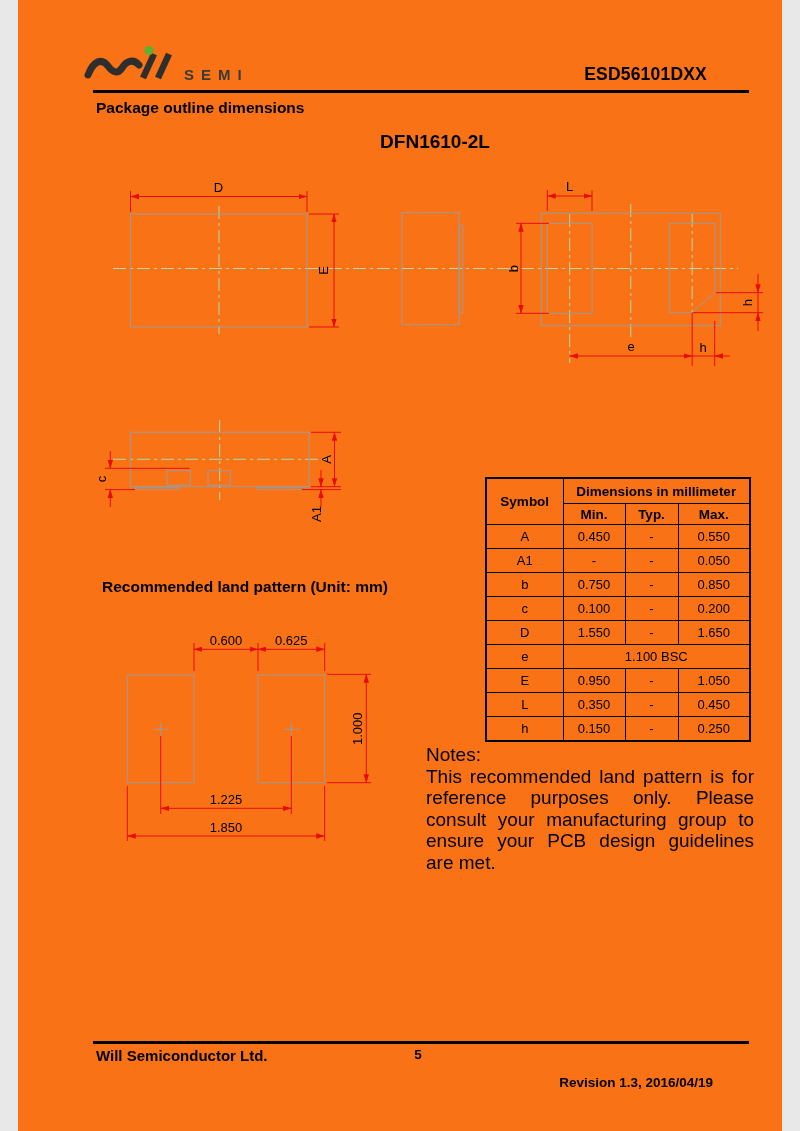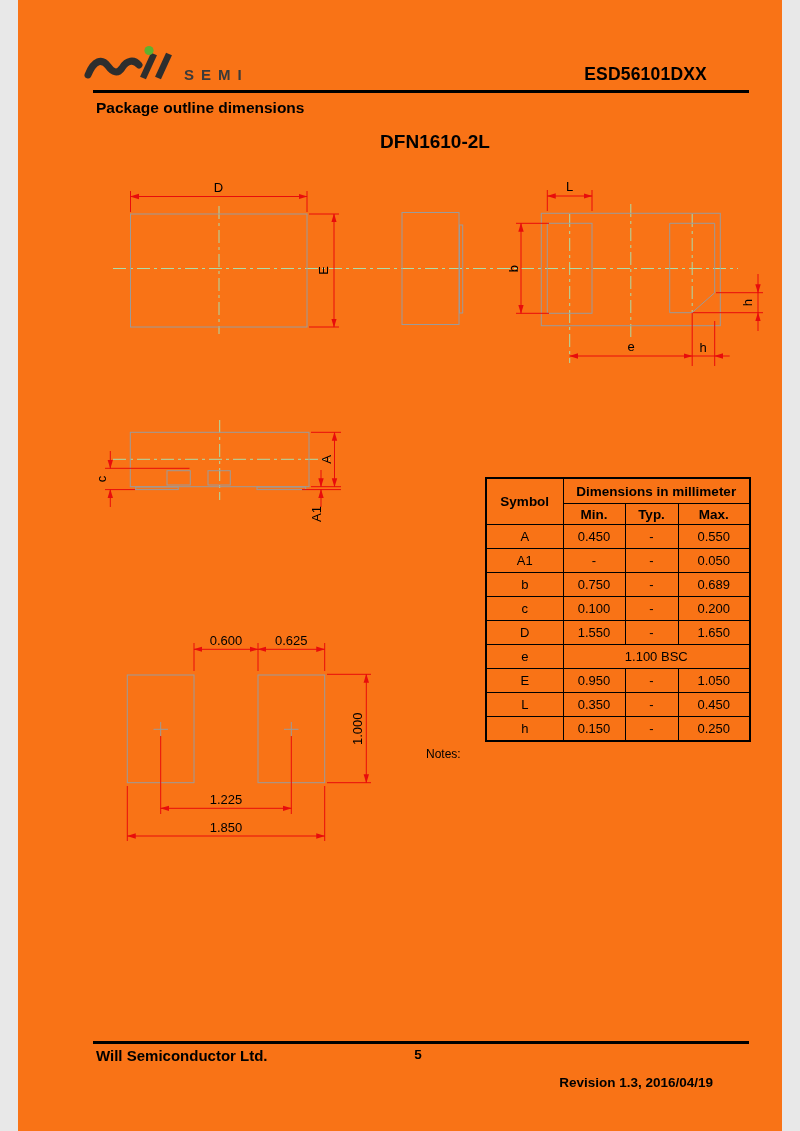--- a/index.html
+++ b/index.html
@@ -24,21 +24,21 @@
   .lbl{font-family:"Liberation Sans", sans-serif;font-size:13px;fill:#000;}
   
   .dim-table{position:absolute;left:467px;top:430px;width:264px;border-collapse:collapse;
     table-layout:fixed;font-size:13px;border:2px solid #000;margin-top:47px;}
   .dim-table td{border:1.5px solid #000;text-align:center;vertical-align:middle;padding:0;}
   .dim-table .hdr{font-weight:bold;font-size:13.5px;}
   .dim-table tr.h1 td{height:24px;}
   .dim-table tr.h2 td{height:20px;}
   .dim-table tr.dr td{height:23px;}
   
-  .notes{left:408px;top:744px;width:328px;font-size:12px;line-height:21.5px;}
+  .notes{left:408px;top:744px;width:328px;font-size:19px;line-height:21.5px;}
   .notes p{margin:0;text-align:justify;}
   
   .footer-rule{left:75px;top:1041px;width:656px;height:2.5px;background:#000;}
   .footer-company{left:78px;top:1047px;font-size:15px;font-weight:bold;}
   .footer-page{left:0;top:1047px;width:800px;text-align:center;font-size:13.5px;font-weight:bold;}
   .footer-rev{top:1047px;right:69px;font-size:13.5px;font-weight:bold;margin-top:28px;}
 </style>
 </head>
 <body>
 
@@ -205,21 +205,21 @@
     <tr class="dr">
       <td>A1</td>
       <td>-</td>
       <td>-</td>
       <td>0.050</td>
     </tr>
     <tr class="dr">
       <td>b</td>
       <td>0.750</td>
       <td>-</td>
-      <td>0.689</td>
+      <td>0.850</td>
     </tr>
     <tr class="dr">
       <td>c</td>
       <td>0.100</td>
       <td>-</td>
       <td>0.200</td>
     </tr>
     <tr class="dr">
       <td>D</td>
       <td>1.550</td>
@@ -244,23 +244,25 @@
     </tr>
     <tr class="dr">
       <td>h</td>
       <td>0.150</td>
       <td>-</td>
       <td>0.250</td>
     </tr>
   </tbody>
     </table>
 
+  <div class="abs land-title">Recommended land pattern (Unit: mm)</div>
 
   <div class="abs notes">
     <div>Notes:</div>
+    <p>This recommended land pattern is for reference purposes only. Please consult your manufacturing group to ensure your PCB design guidelines are met.</p>
   </div>
 
   <div class="abs footer-rule"></div>
   <div class="abs footer-company">Will Semiconductor Ltd.</div>
   <div class="abs footer-page">5</div>
   <div class="abs footer-rev">Revision 1.3, 2016/04/19</div>
 
 </div>
 
 </body></html>

